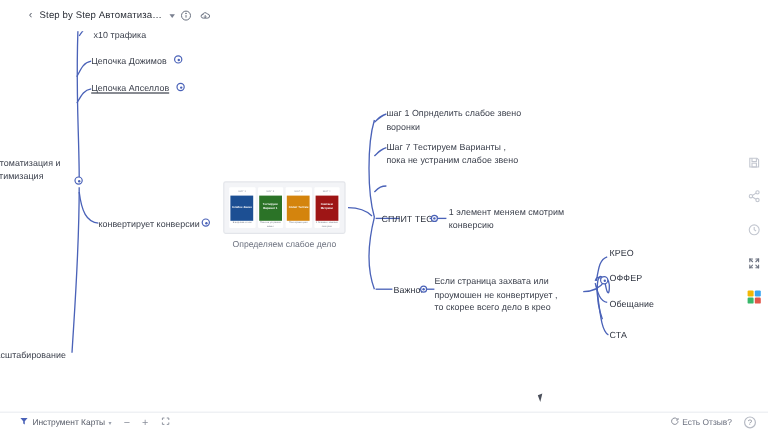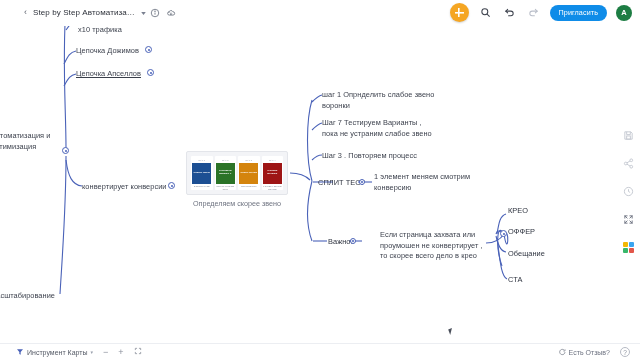--- a/index.html
+++ b/index.html
@@ -337,40 +337,39 @@
       </div>
       <div class="slide" style="background:#ffffff">
         <span class="cap-top">ШАГ 4</span>
         <span class="body" style="background:#9e1515">Считаем
 Метрики</span>
         <span class="cap-bot">1 Элемент
 меняем
 смотрим</span>
       </div>
     </div>
-    <div class="imgcaption">Определяем скорее звено</div>
+    <div class="imgcaption">Определяем слабое дело</div>
 
     <div class="node" style="left:322px; top:90px; width:130px;">шаг 1 Опрнделить слабое звено
 воронки</div>
     <div class="node" style="left:322px; top:118px; width:134px;">Шаг 7 Тестируем Варианты ,
 пока не устраним слабое звено</div>
-    <div class="node" style="left:322px; top:151px; width:130px;">Шаг 3 . Повторяем процесс</div>
 
     <div class="node dark" style="left:318px; top:178px; width:60px;">СПЛИТ ТЕСТ</div>
     <div class="bullet small" style="left:359px; top:179px;">
         <span class="dot"></span>
       </div>
     <div class="node" style="left:374px; top:172px; width:120px;">1 элемент меняем смотрим
 конверсию</div>
 
     <div class="node dark" style="left:328px; top:237px; width:40px;">Важно!</div>
     <div class="bullet small" style="left:350px; top:238px;">
         <span class="dot"></span>
       </div>
-    <div class="node" style="left:380px; top:230px; width:120px;">Если страница захвата или
+    <div class="node" style="left:362px; top:230px; width:120px;">Если страница захвата или
 проумошен не конвертирует ,
 то скорее всего дело в крео</div>
 
     <div class="bullet" style="left:500px; top:230px;">
         <span class="dot"></span>
       </div>
 
     <div class="node dark" style="left:508px; top:206px; width:50px;">КРЕО</div>
     <div class="node dark" style="left:508px; top:227px; width:50px;">ОФФЕР</div>
     <div class="node dark" style="left:508px; top:249px; width:60px;">Обещание</div>
@@ -392,43 +391,20 @@
         </svg>
       </span>
       <span class="mini-ico">
         <svg width="10" height="10" viewBox="0 0 24 24" fill="none" stroke="currentColor" stroke-width="2">
           <path d="M7 11a5 5 0 0 1 9.5-2A4 4 0 1 1 17 17H8a4 4 0 0 1-1-7.9z"></path>
             <path d="M12 11v5m0 0l-2-2m2 2l2-2"></path>
         </svg>
       </span>
     </div>
 
-    <div class="top-right">
-      <button class="plus-btn"></button>
-      <button class="ico-btn">
-        <svg width="11" height="11" viewBox="0 0 24 24" fill="none" stroke="currentColor" stroke-width="2.2">
-          <circle cx="10.5" cy="10.5" r="6.5"></circle>
-            <line x1="15.5" y1="15.5" x2="21" y2="21"></line>
-        </svg>
-      </button>
-      <button class="ico-btn">
-        <svg width="11" height="11" viewBox="0 0 24 24" fill="none" stroke="currentColor" stroke-width="2.2" stroke-linecap="round">
-          <path d="M4 9h11a5 5 0 0 1 0 10h-5"></path>
-            <path d="M8 5L4 9l4 4"></path>
-        </svg>
-      </button>
-      <button class="ico-btn dim">
-        <svg width="11" height="11" viewBox="0 0 24 24" fill="none" stroke="currentColor" stroke-width="2.2" stroke-linecap="round">
-          <path d="M20 9H9a5 5 0 0 0 0 10h5"></path>
-            <path d="M16 5l4 4-4 4"></path>
-        </svg>
-      </button>
-      <button class="invite-btn">Пригласить</button>
-      <div class="avatar">A</div>
-    </div>
   </div>
 
   <div class="rail">
     <button>
       <svg width="11" height="11" viewBox="0 0 24 24" fill="none" stroke="currentColor" stroke-width="2">
         <path d="M4 4h13l3 3v13H4z"></path>
           <path d="M8 4v6h8V4"></path>
           <rect x="8" y="13" width="8" height="7"></rect>
       </svg>
     </button>

